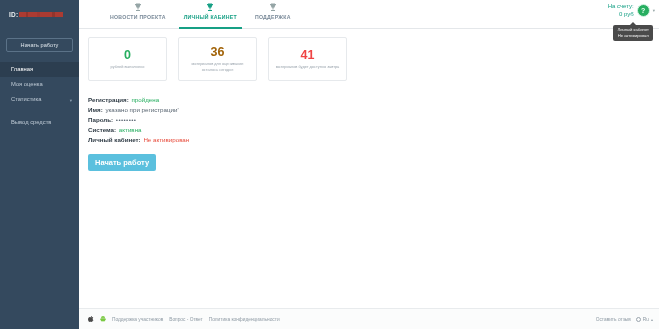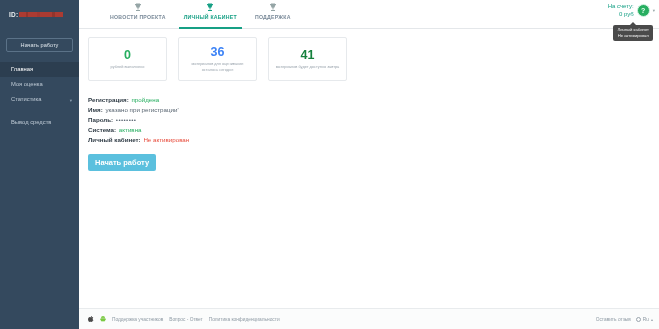--- a/index.html
+++ b/index.html
@@ -248,25 +248,25 @@
     </header>
 
     <main class="content">
 
       <section class="cards">
         <div class="card">
           <div class="num" style="color:#27ae60">0</div>
           <div class="cap">рублей выполнено</div>
         </div>
         <div class="card">
-          <div class="num" style="color:#3b82f6">36</div>
+          <div class="num" style="color:#a16207">36</div>
           <div class="cap">материалов для оценивания осталось сегодня</div>
         </div>
         <div class="card">
-          <div class="num" style="color:#15803d">41</div>
+          <div class="num" style="color:#ef4444">41</div>
           <div class="cap">материалов будет доступно завтра</div>
         </div>
       </section>
 
       <section class="info">
         <div class="info-row">
           <span class="k">Регистрация:</span>
           <span class="v ok">пройдена</span>
         </div>
         <div class="info-row">

